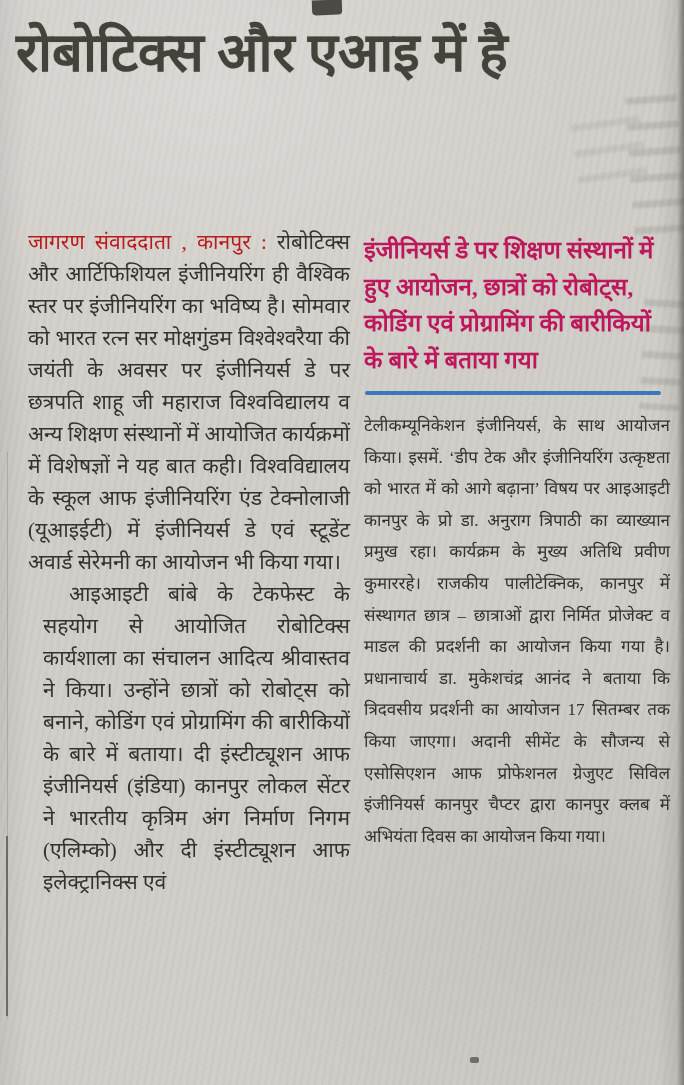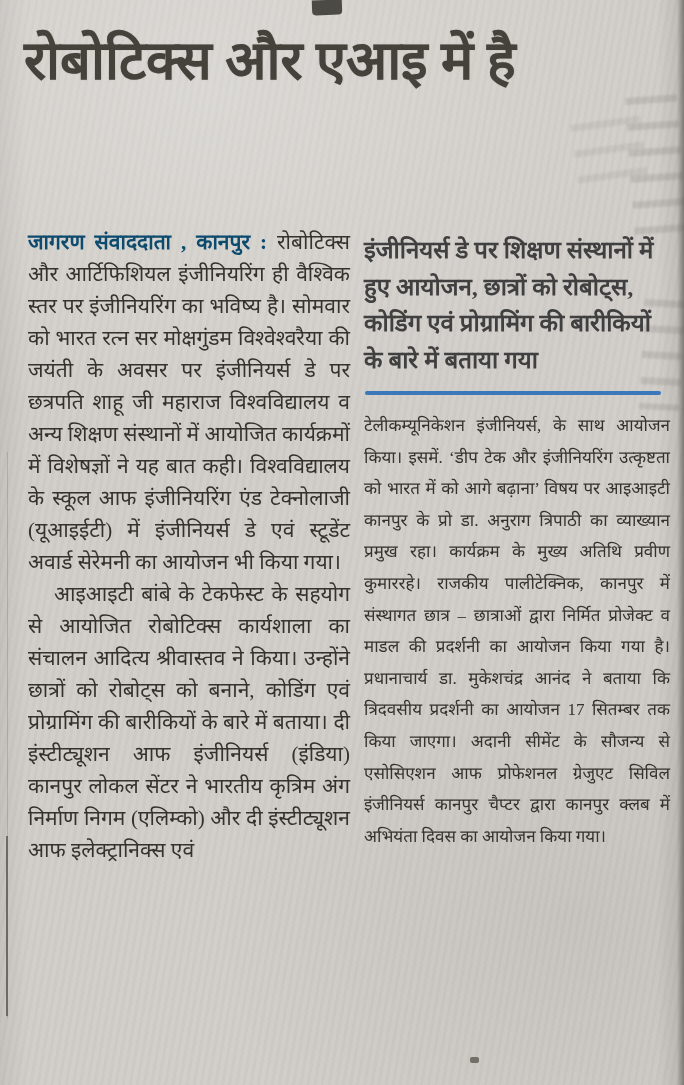--- a/index.html
+++ b/index.html
@@ -16,33 +16,33 @@
     content:"";position:absolute;inset:0;z-index:0;pointer-events:none;
     background:
       radial-gradient(120% 60% at 30% 8%, rgba(255,255,255,.22), rgba(255,255,255,0) 55%),
       radial-gradient(90% 50% at 85% 85%, rgba(0,0,0,.05), rgba(0,0,0,0) 60%),
       linear-gradient(90deg, rgba(0,0,0,.06), rgba(0,0,0,0) 4%, rgba(0,0,0,0) 96%, rgba(0,0,0,.10)),
       repeating-linear-gradient(100deg, rgba(0,0,0,.018) 0 3px, rgba(255,255,255,.015) 3px 7px);
   }
   .headline{
     position:absolute;left:16px;top:10px;width:660px;z-index:2;
     font-size:54px;line-height:1.6;font-weight:700;
-    color:#45423c;margin:8px;
+    color:#45423c;margin:0;
     text-shadow:0 0 1px rgba(70,66,60,.35);
   }
   .headline .hl-line{display:block;}
   .col{position:absolute;z-index:2;font-size:21px;line-height:32px;text-align:justify;}
   .col-left{left:28px;top:226px;width:322px;}
   .col-right{left:364px;top:232px;width:306px;}
   .para{margin:0;}
-  .para.indent{text-indent:26px;}
-  .byline{font-weight:700;color:#0c4a6e;}
+  .para.indent{text-indent:26px;margin-left:15px;}
+  .byline{font-weight:400;color:#b91c1c;}
   .standfirst{
     font-size:24px;line-height:36.5px;font-weight:700;
-    text-align:left;color:#404040;
+    text-align:left;color:#be185d;
   }
   .blue-rule{
     height:4px;width:296px;background:#3a78ba;
     margin:13px 0 15px 1px;border:0;border-radius:2px;
   }
   .right-body{font-size:17px;line-height:31.6px;}
   
   .edge-shadow-right{
     position:absolute;top:0;right:0;width:7px;height:1085px;z-index:3;
     background:linear-gradient(90deg, rgba(0,0,0,0), rgba(74,71,66,.55));

